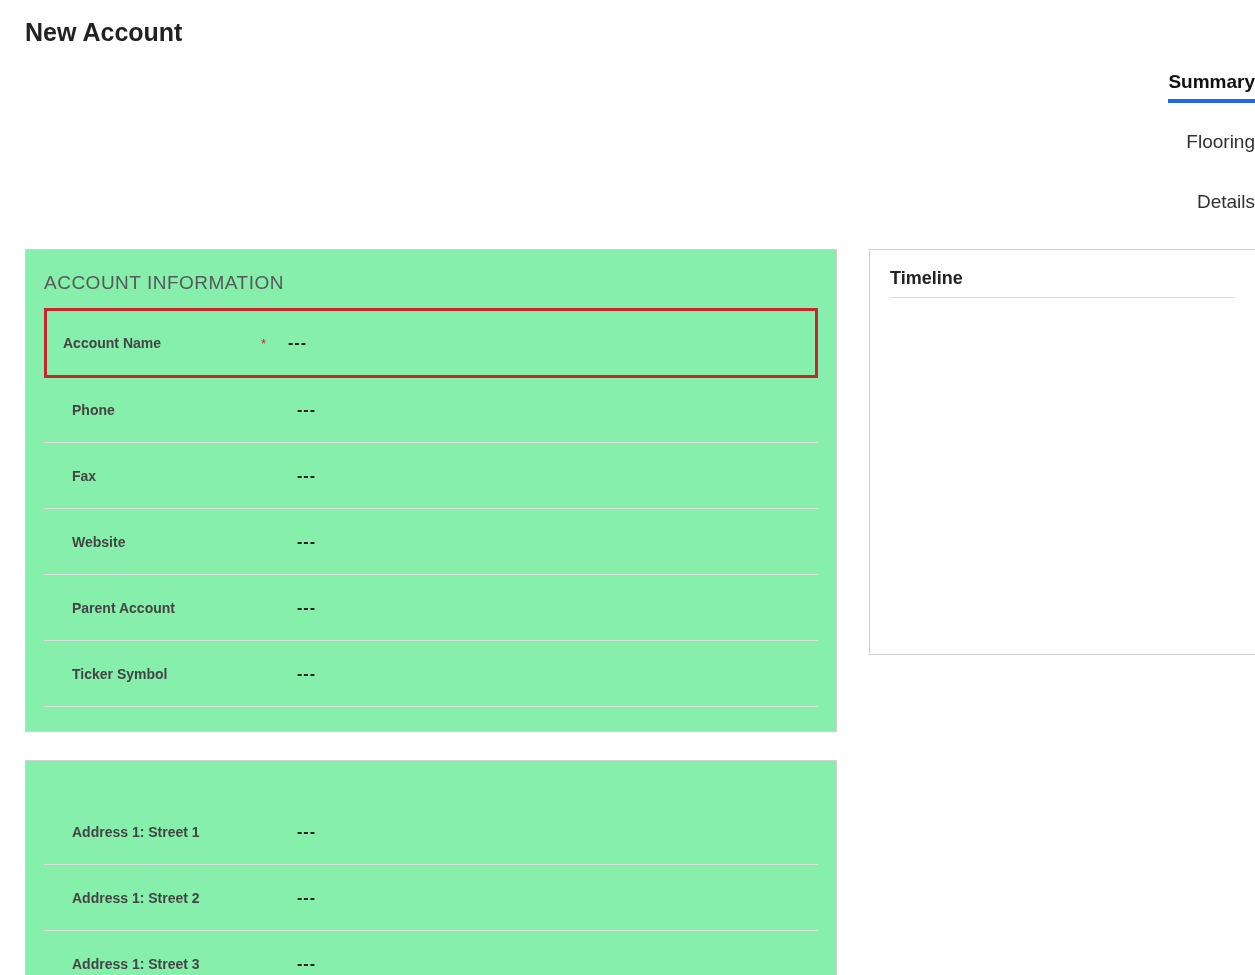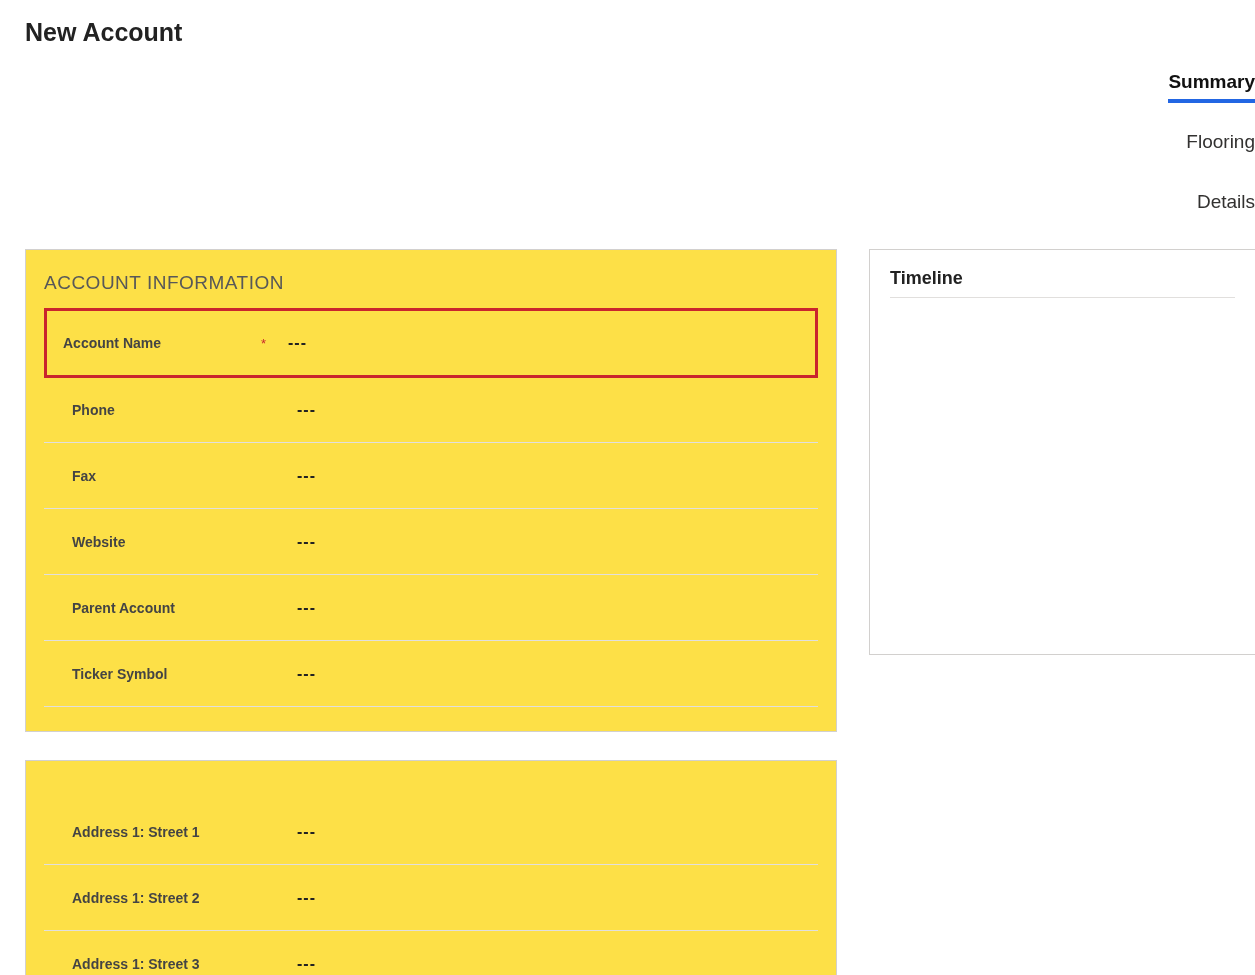--- a/index.html
+++ b/index.html
@@ -54,21 +54,21 @@
       align-items: flex-start;
     }
     .left-col {
       width: 812px;
       display: flex;
       flex-direction: column;
       gap: 28px;
     }
     .card {
       border: 1px solid #d2d0ce;
-      background: #fde047;
+      background: #86efac;
       padding: 22px 18px 24px 18px;
     }
     .section-title {
       font-size: 19px;
       color: #585858;
       letter-spacing: 0.5px;
       margin-bottom: 14px;
     }
     .field-row {
       display: flex;

